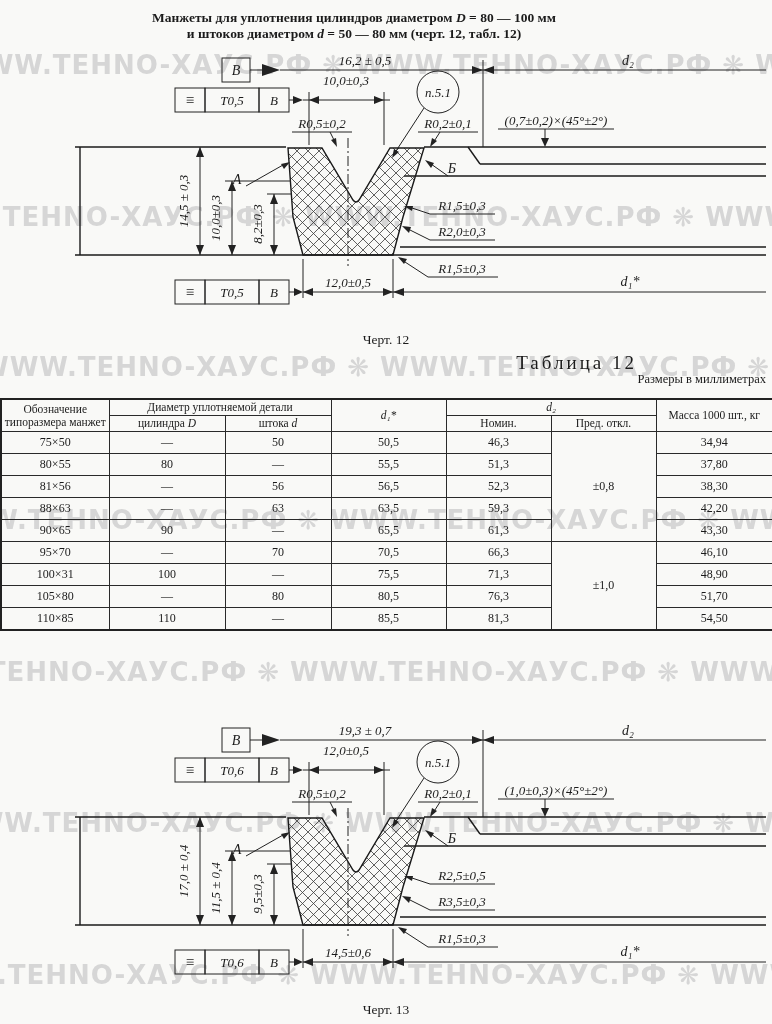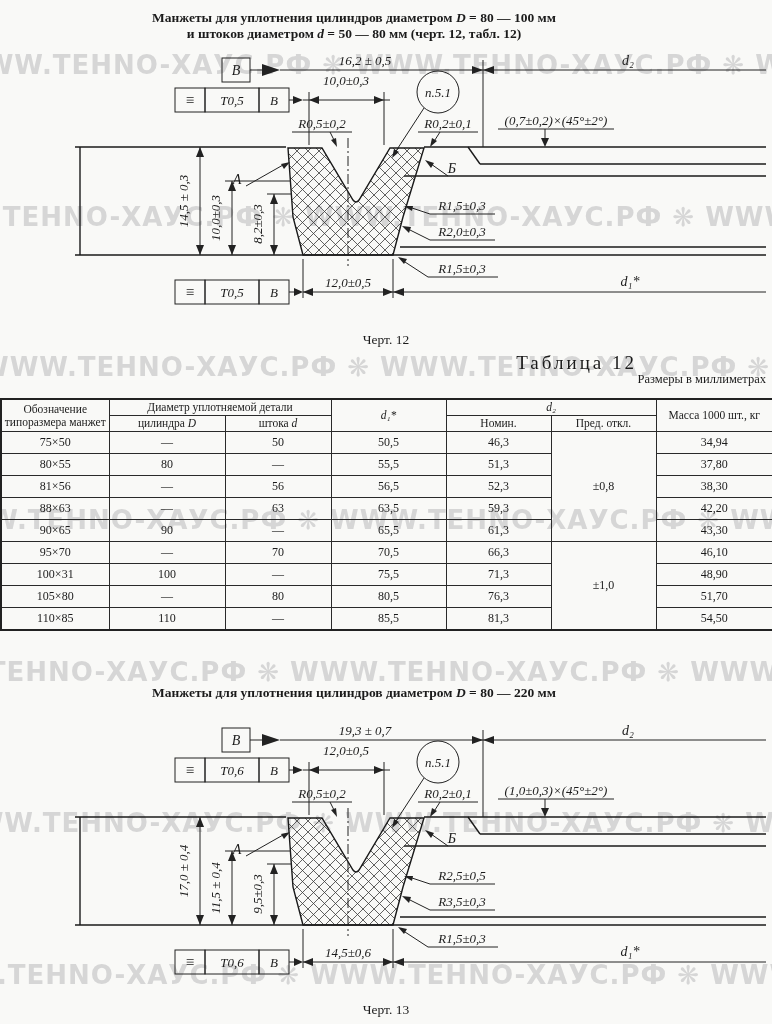--- a/index.html
+++ b/index.html
@@ -279,21 +279,20 @@
       <td>110</td>
       <td>—</td>
       <td>85,5</td>
       <td>81,3</td>
       <td>54,50</td>
     </tr>
   </tbody>
 </table>
 
 <div class="layer sect-title" style="top:685px">
-  <div><span>Манжеты для уплотнения цилиндров диаметром </span><span class="var">D</span><span> = 80 — 220 мм</span></div>
 </div>
 
 <svg class="layer" style="top:722px" width="772" height="300" viewBox="0 0 772 300">
   <defs>
     <pattern id="hatchB" width="11" height="11" patternUnits="userSpaceOnUse">
       <path d="M0,11 L11,0 M0,0 L11,11" stroke="#3a3a3a" stroke-width="0.8" fill="none"></path>
     </pattern>
   </defs>
   <g>
     <path class="geo2" d="M75,95 H286"></path>

